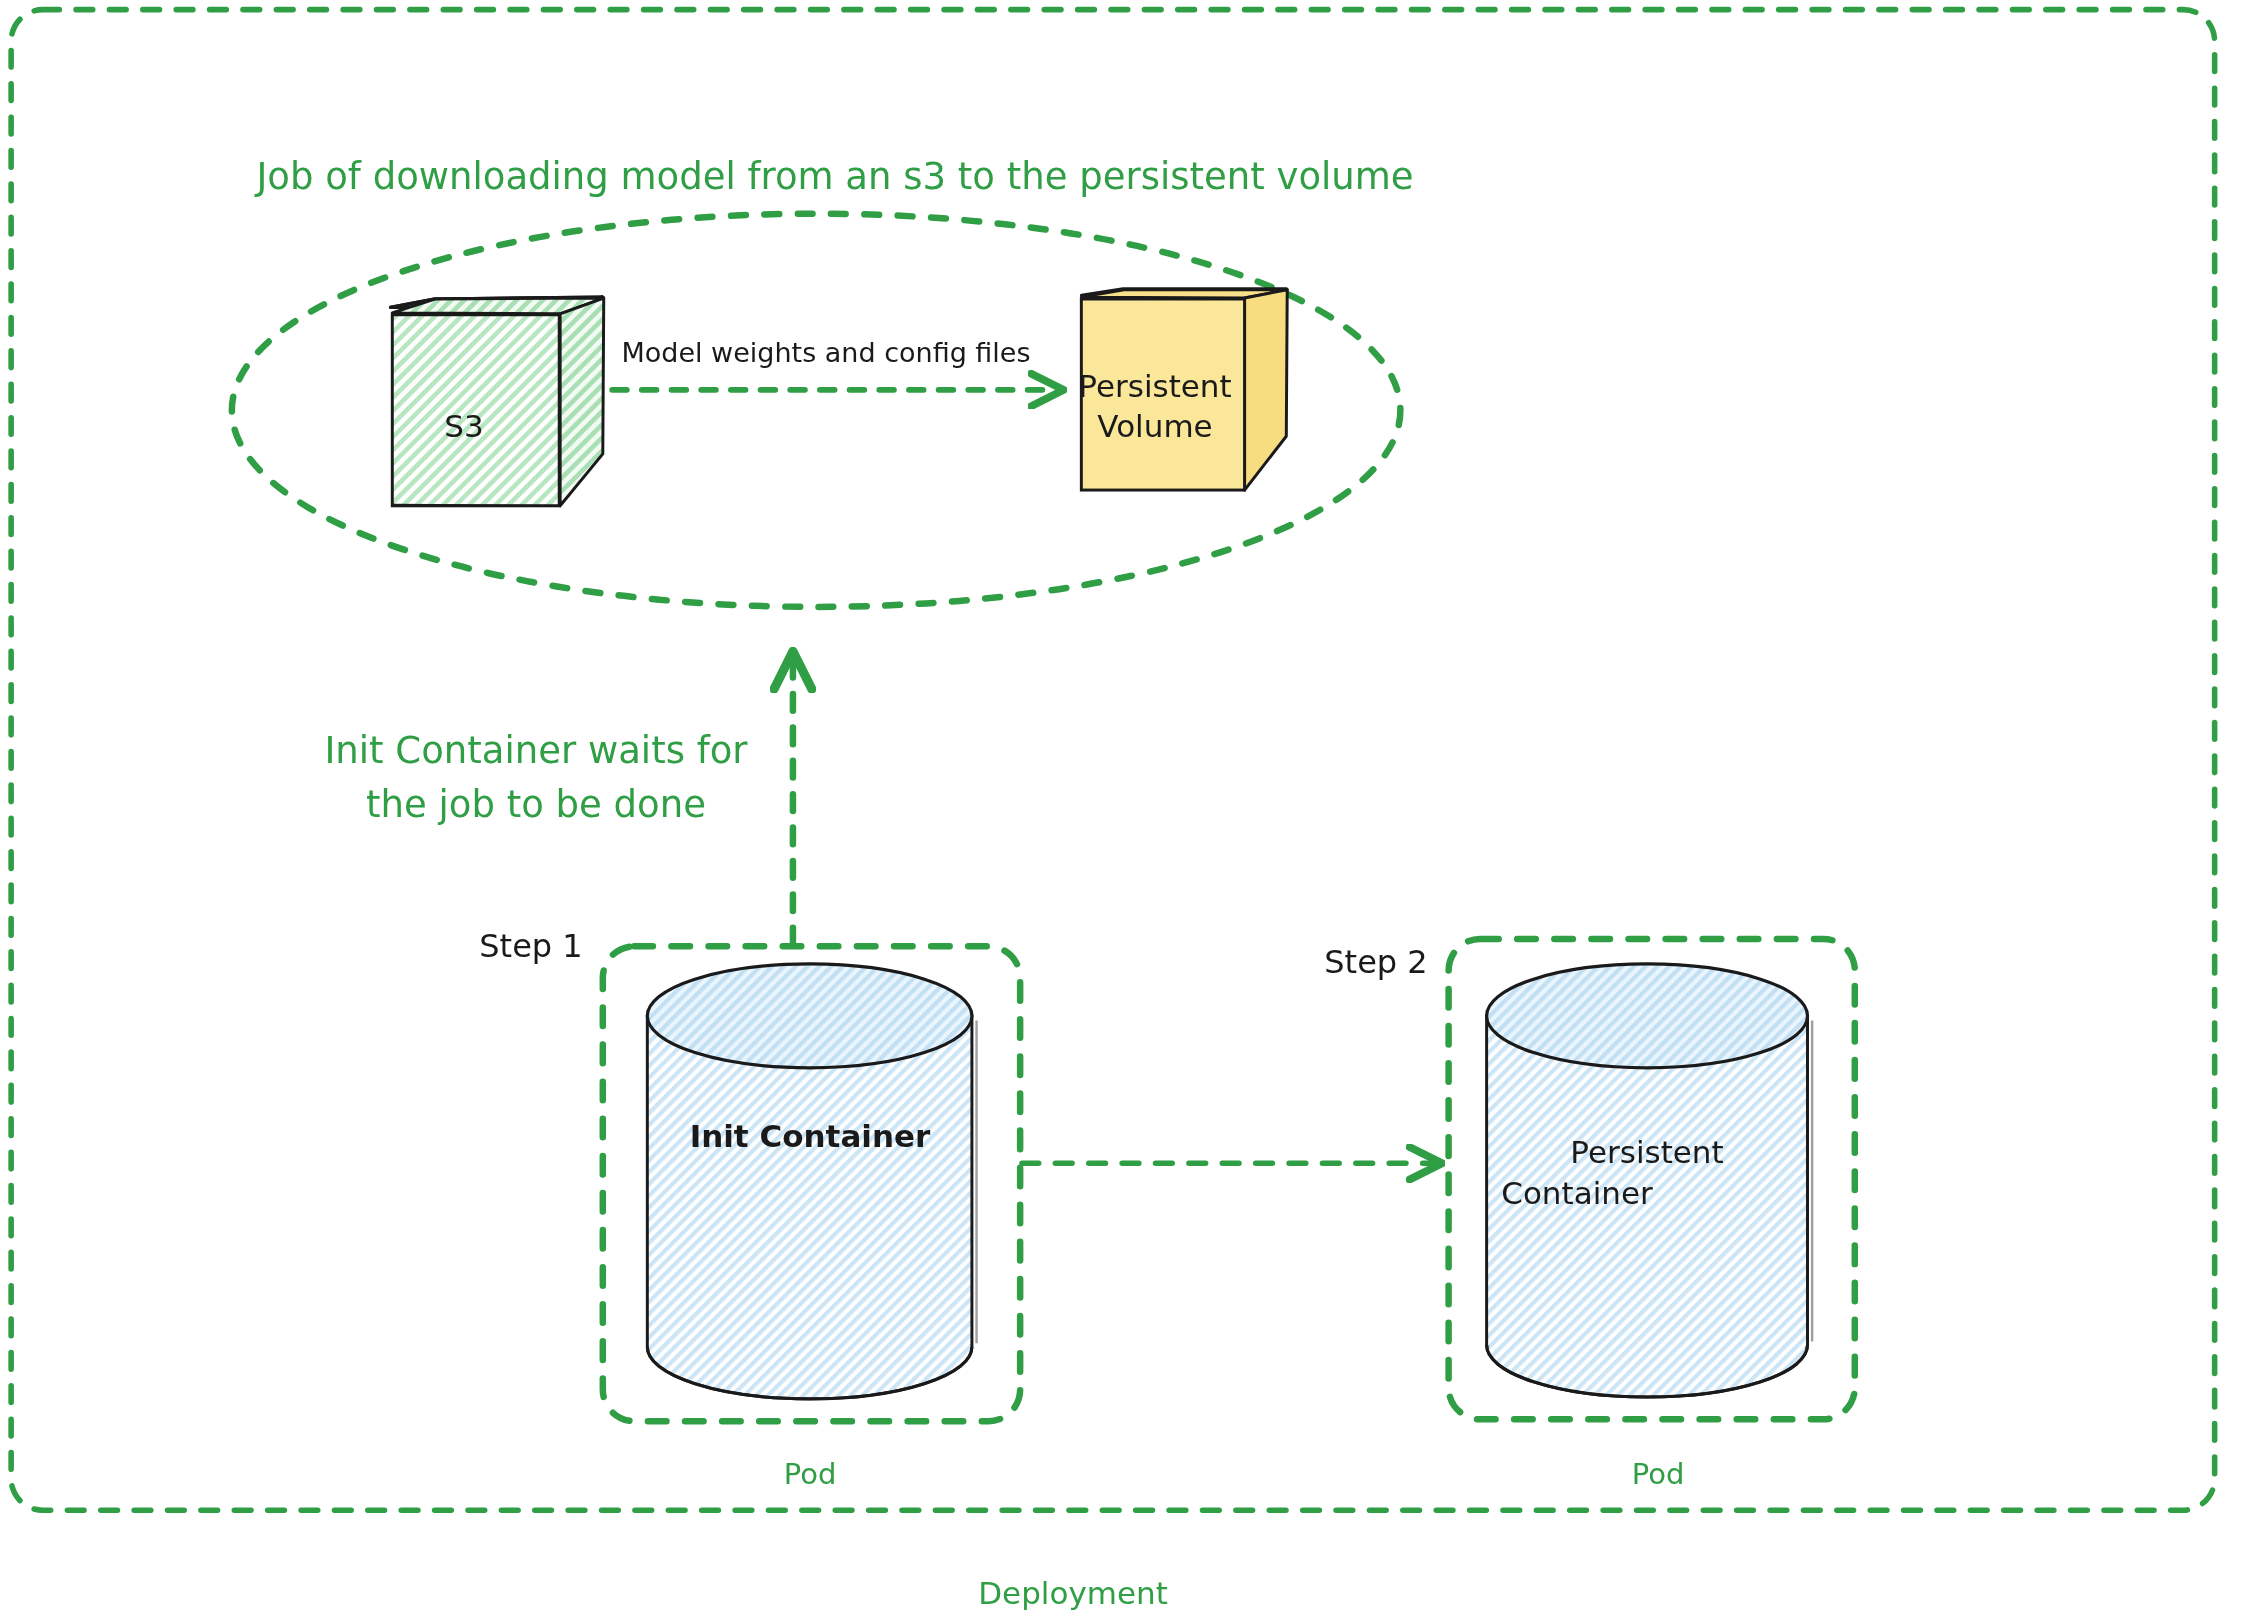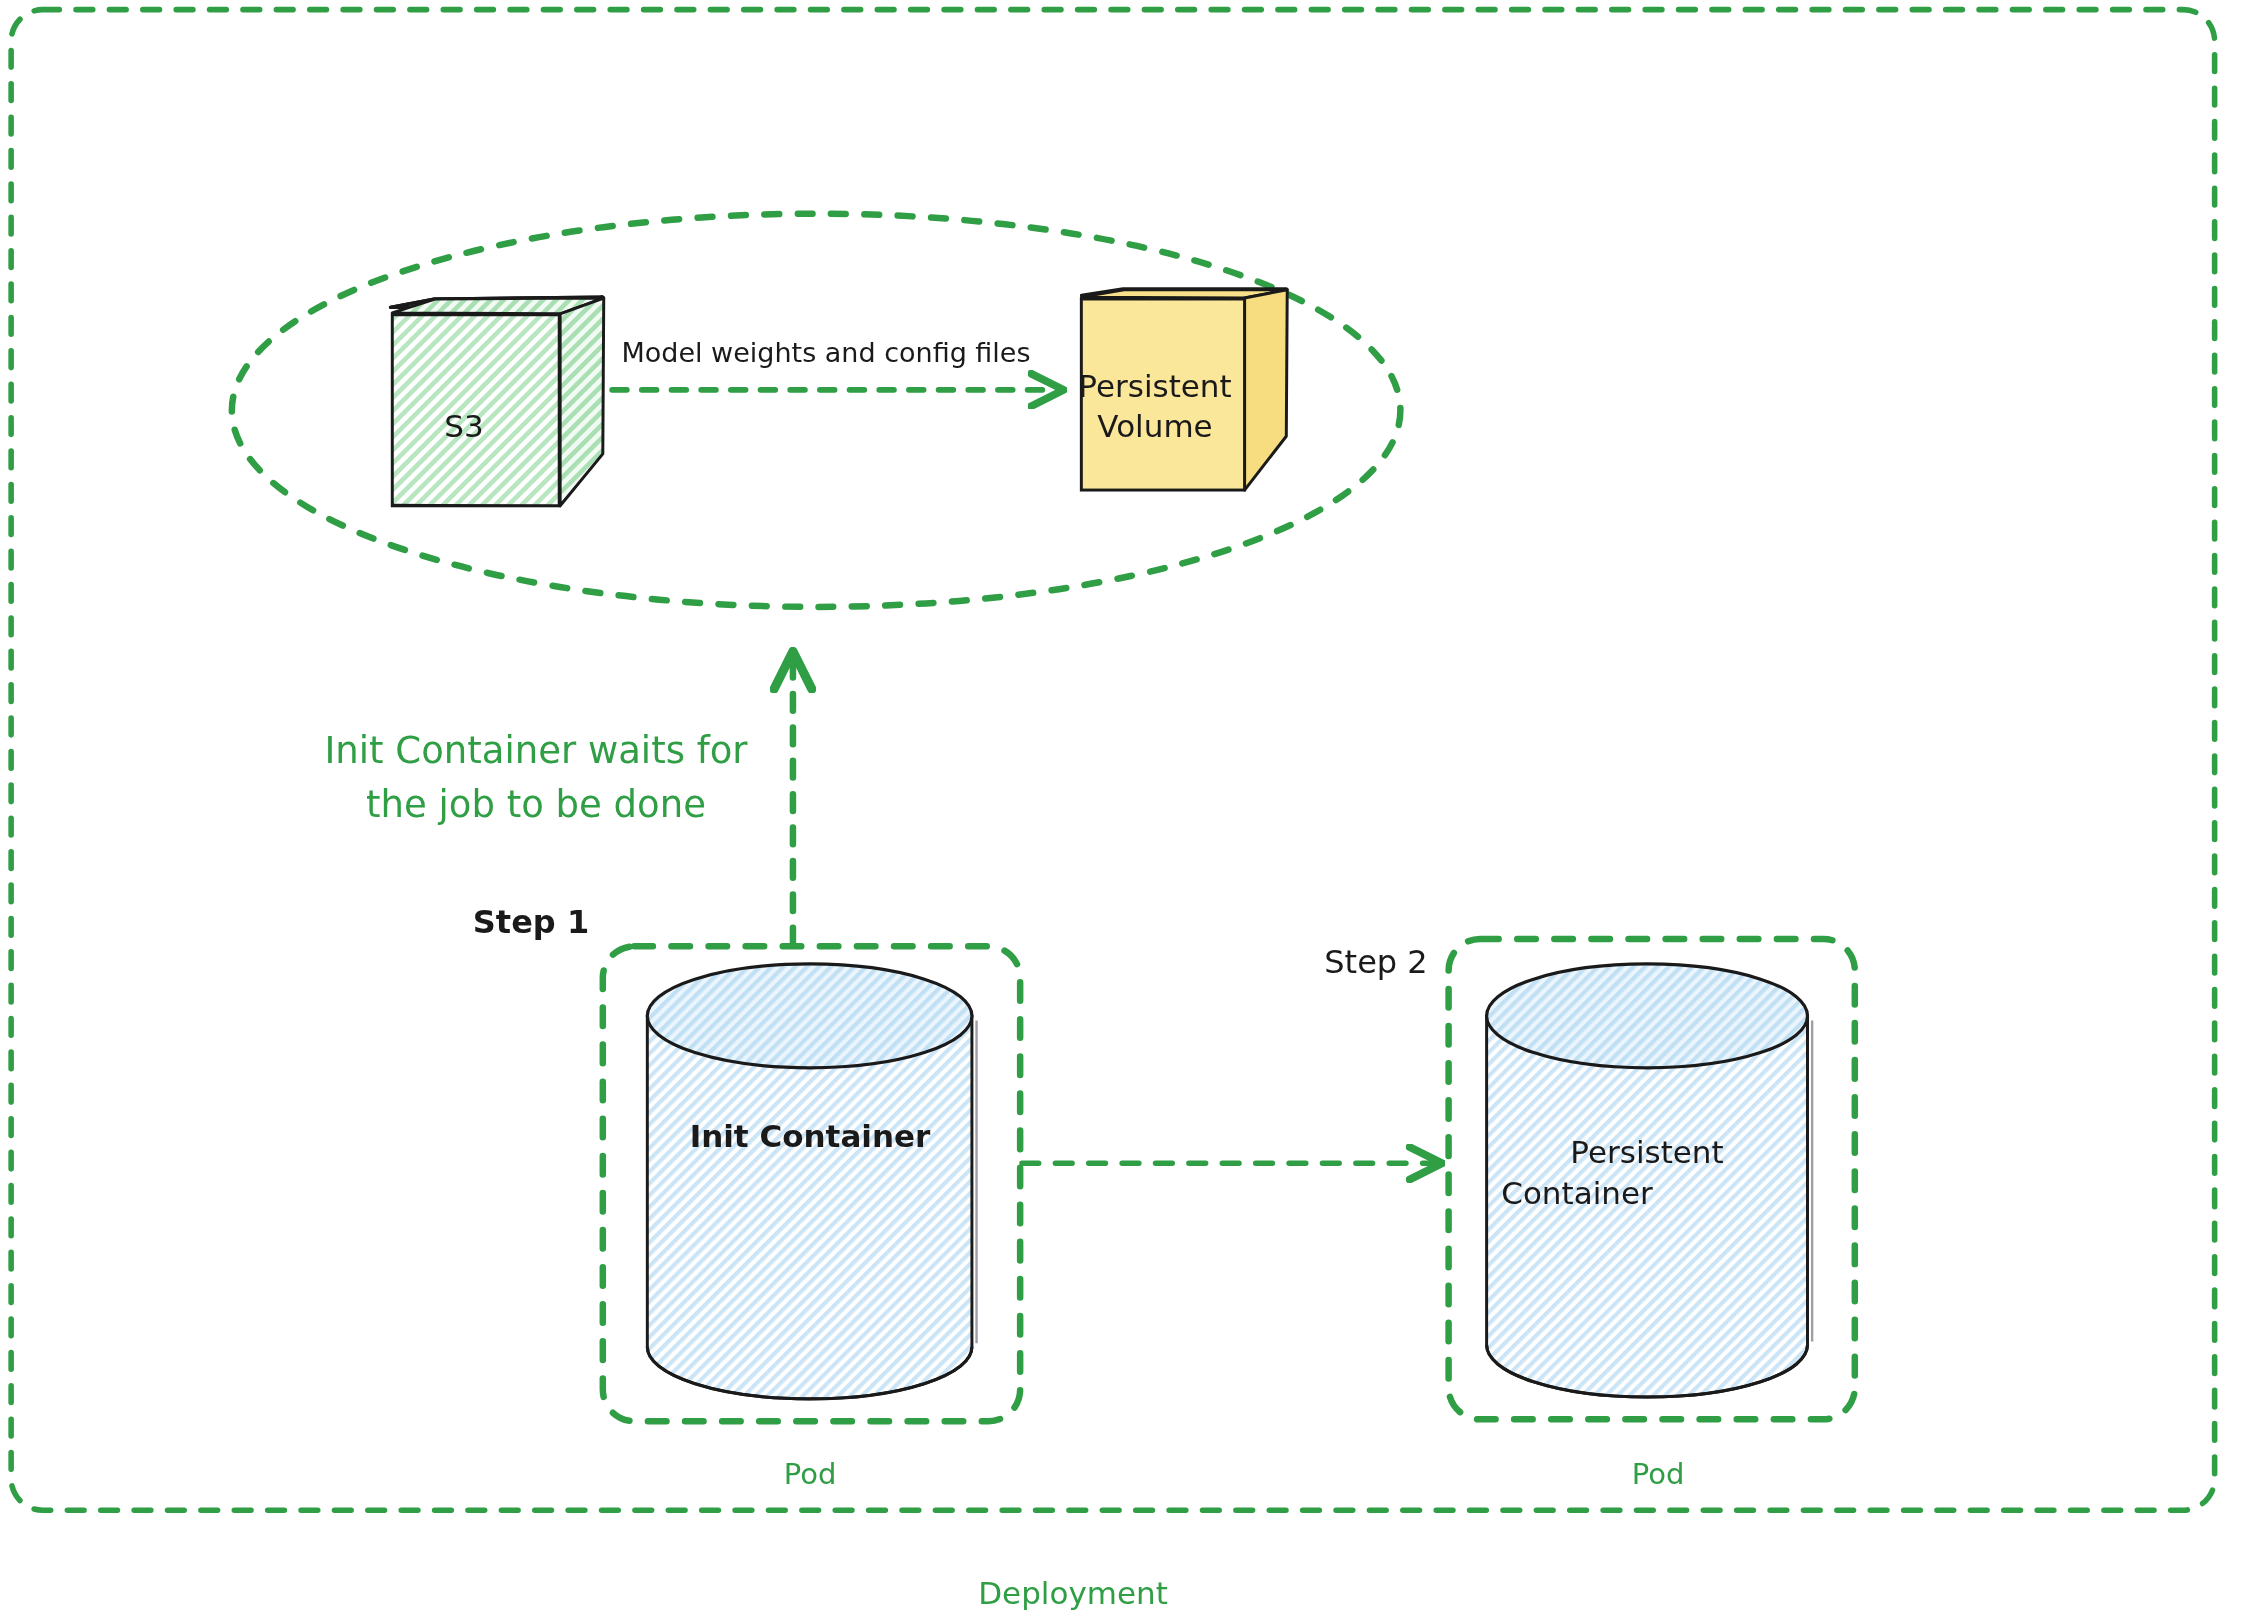--- a/index.html
+++ b/index.html
@@ -145,34 +145,35 @@
 
     <g>
       <path d="M 855 1018 L 855 710" fill="none" stroke="#2f9e44" stroke-width="7" stroke-dasharray="18 18" stroke-linecap="round" marker-end="url(#arrowGreen)"></path>
     </g>
 
     <g>
       <path d="M 1102 1254 L 1548 1254" fill="none" stroke="#2f9e44" stroke-width="6" stroke-dasharray="18 18" stroke-linecap="round" marker-end="url(#arrowGreen)"></path>
     </g>
   </svg>
 
+  <div class="label label-green title-text ctr" style="left:835px; top:177px;">Job of downloading model from an s3 to the persistent volume</div>
 
   <div class="label label-black edge-text ctr" style="left:826px; top:353px;">Model weights and config files</div>
 
   <div class="label label-black node-text ctr" style="left:464px; top:426px;">S3</div>
 
   <div class="label label-black node-text ctr" style="left:1155px; top:386px;">Persistent</div>
 
   <div class="label label-black node-text ctr" style="left:1155px; top:426px;">Volume</div>
 
   <div class="label label-green annot-text ctr" style="left:536px; top:805px;">the job to be done</div>
 
   <div class="label label-green annot-text ctr" style="left:536px; top:751px;">Init Container waits for</div>
 
-  <div class="label label-black step-text ctr" style="left:531px; top:922px;font-weight:bold;">Step 1</div>
+  <div class="label label-black step-text ctr" style="left:531px; top:946px;">Step 1</div>
 
   <div class="label label-black node-text ctr" style="left:810px; top:1136px;font-weight:bold;">Init Container</div>
 
   <div class="label label-green pod-text ctr" style="left:810px; top:1474px;">Pod</div>
 
   <div class="label label-black step-text ctr" style="left:1376px; top:962px;">Step 2</div>
 
   <div class="label label-black node-text ctr" style="left:1647px; top:1152px;">Persistent</div>
 
   <div class="label label-black node-text ctr" style="left:1577px; top:1193px;">Container</div>

